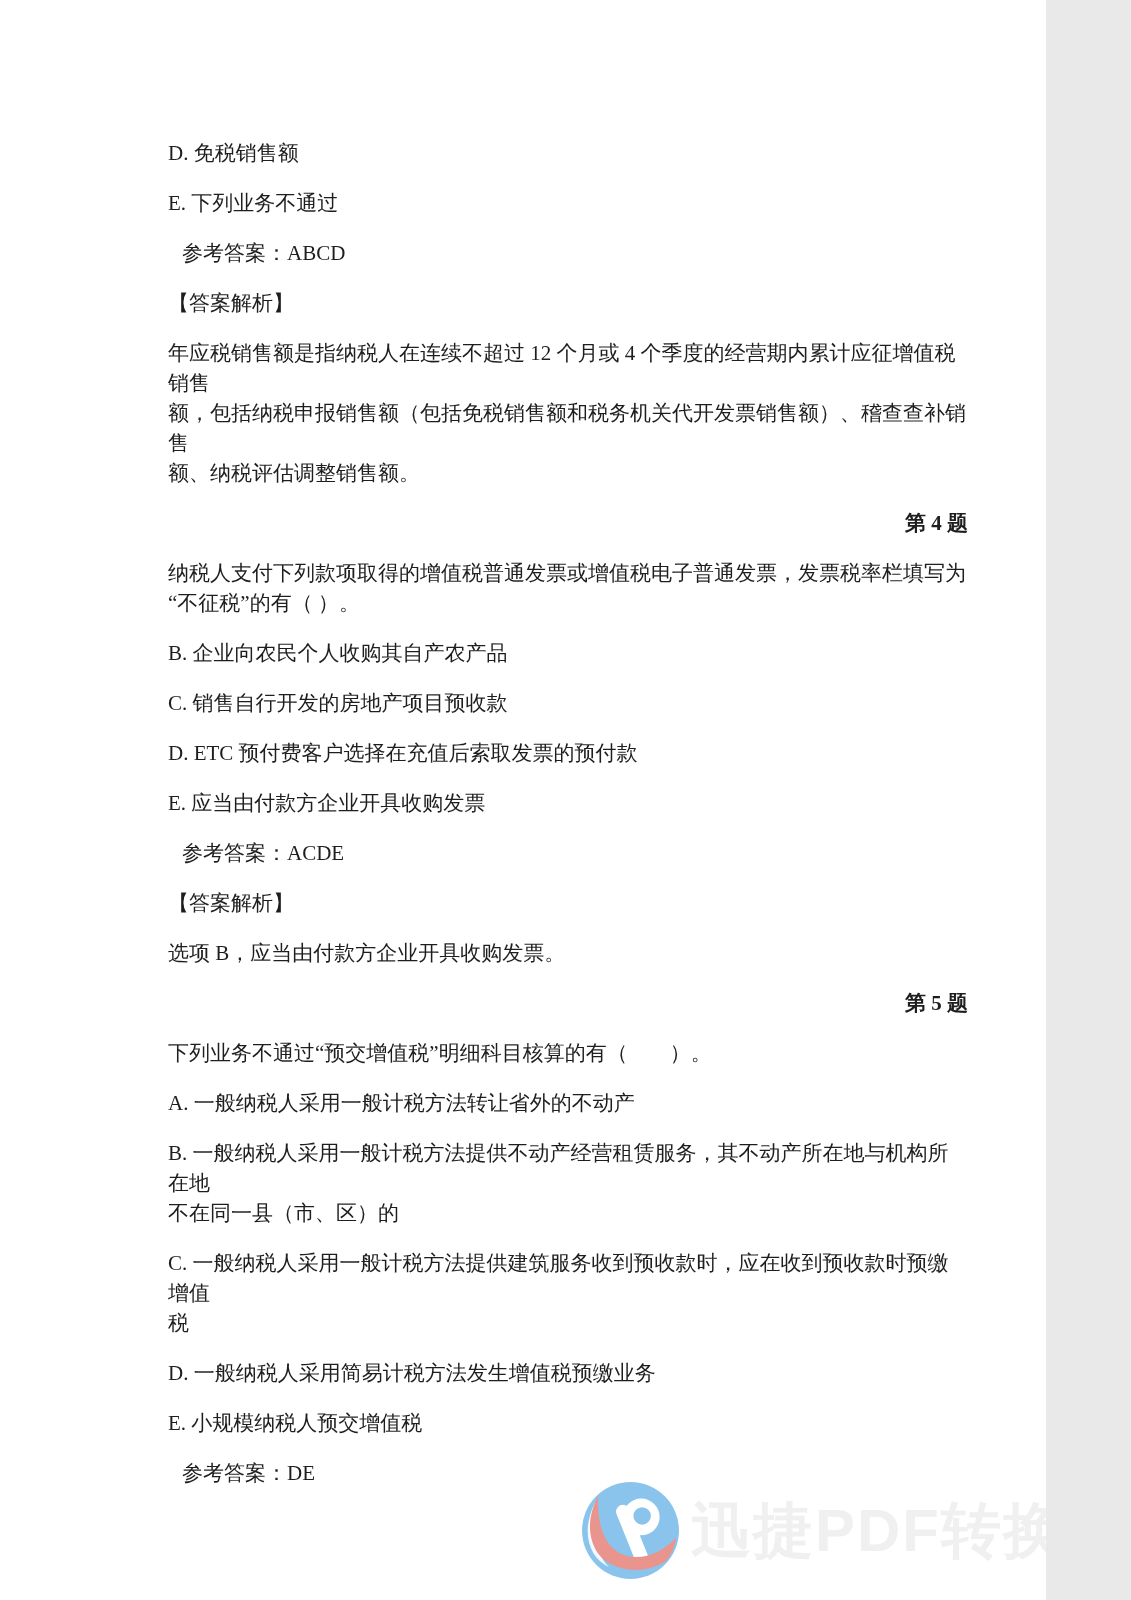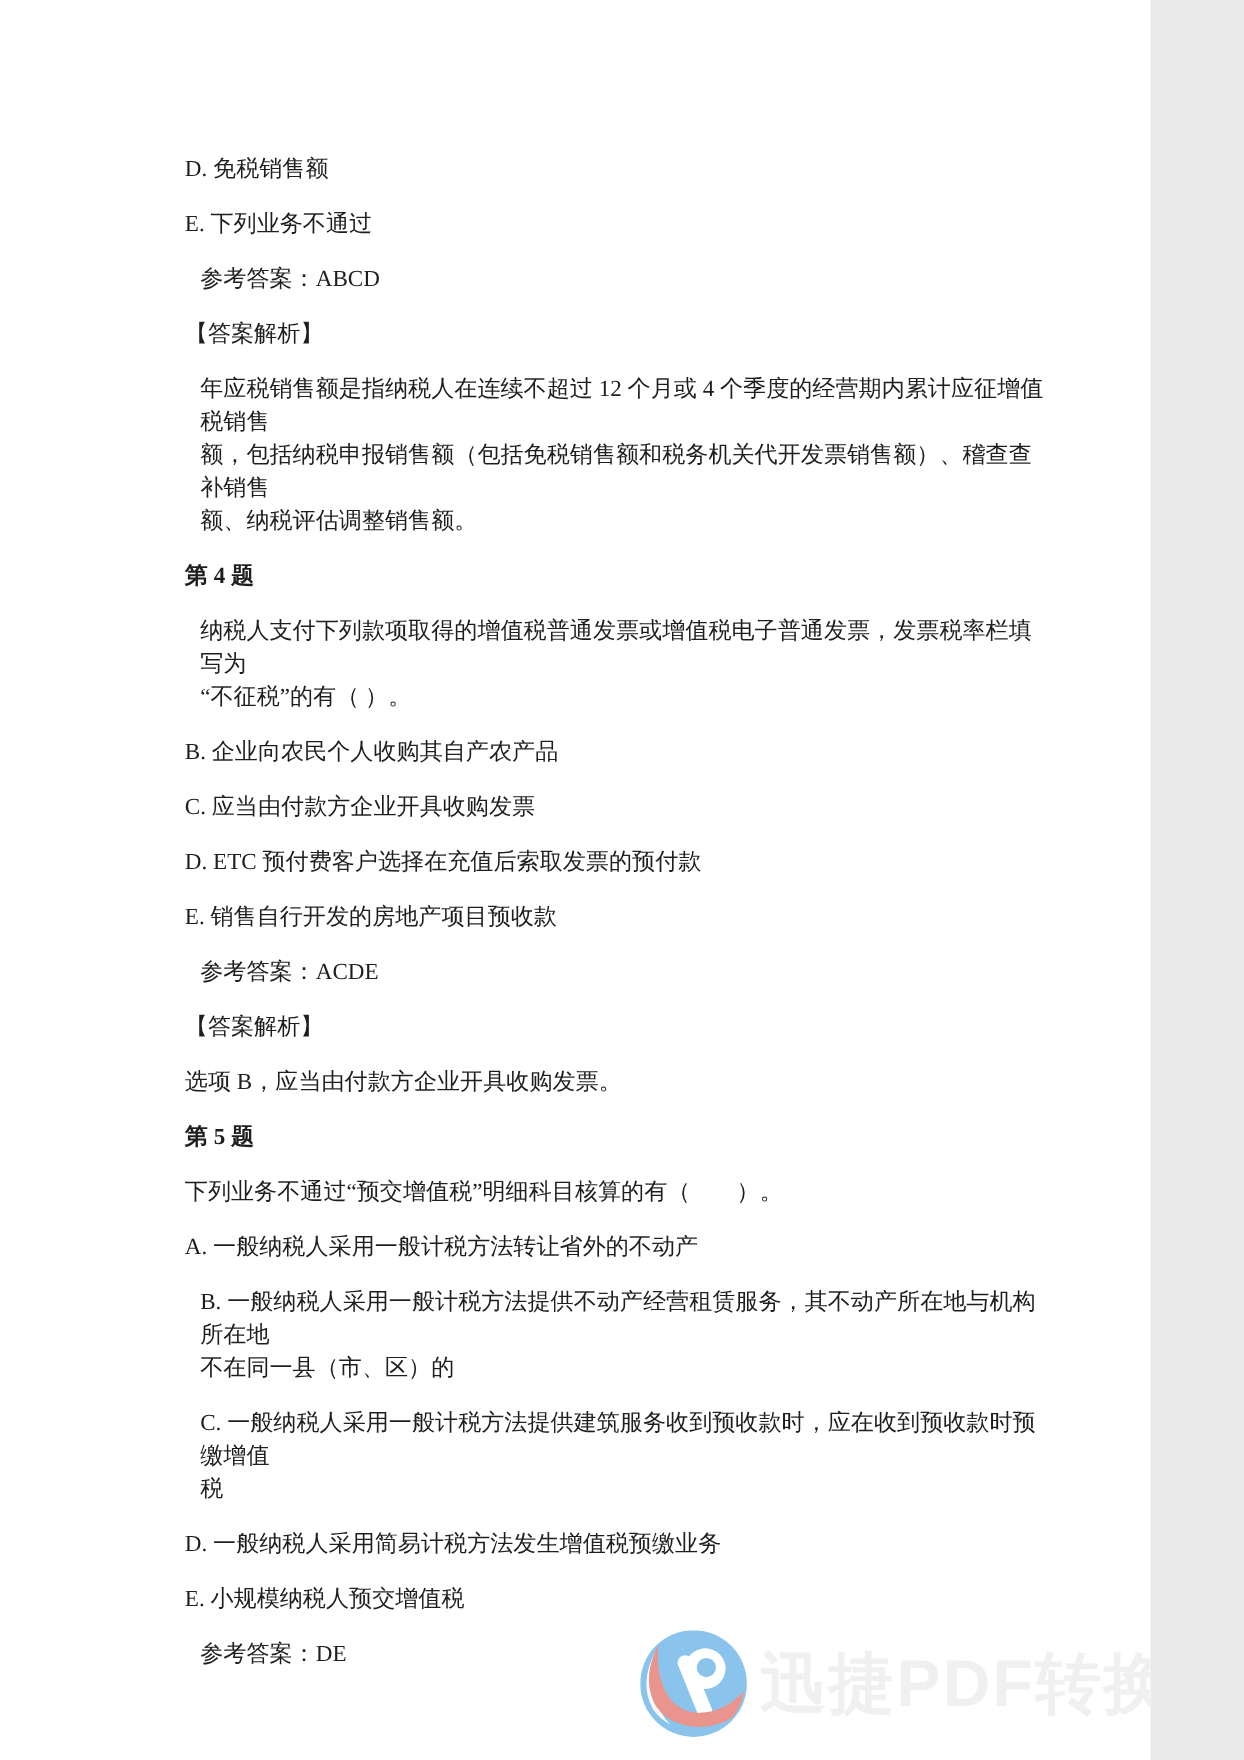--- a/index.html
+++ b/index.html
@@ -13,24 +13,24 @@
   }
   .content {
     position: absolute;
     left: 168px;
     top: 138px;
     width: 800px;
     color: #1e1e1e;
     font-size: 21px;
   }
   .line  { margin: 0 0 20px; line-height: 30px; }
-  .para  { margin: 0 14px 20px; }
+  .para  { margin: 0 0 20px; }
   .pline { line-height: 30px; }
   .answer { padding-left: 14px; }
-  .heading { font-weight: bold; margin: 8px 0 20px; line-height: 30px; }
+  .heading { font-weight: bold; margin: 8px 0 20px; line-height: 30px; text-align: right; }
   .watermark {
     position: absolute;
     left: 582px;
     top: 1482px;
     display: flex;
     align-items: center;
   }
   .wm-logo { width: 97px; height: 97px; flex: 0 0 auto; }
   .wm-text {
     margin-left: 12px;
@@ -61,23 +61,23 @@
     </div>
 
     <p class="line heading">第 4 题</p>
 
     <div class="para">
       <div class="pline">纳税人支付下列款项取得的增值税普通发票或增值税电子普通发票，发票税率栏填写为</div>
       <div class="pline">“不征税”的有（ ）。</div>
     </div>
 
     <p class="line">B. 企业向农民个人收购其自产农产品</p>
-    <p class="line">C. 应当由付款方企业开具收购发票</p>
+    <p class="line">C. 销售自行开发的房地产项目预收款</p>
     <p class="line">D. ETC 预付费客户选择在充值后索取发票的预付款</p>
-    <p class="line">E. 销售自行开发的房地产项目预收款</p>
+    <p class="line">E. 应当由付款方企业开具收购发票</p>
 
     <p class="line answer">参考答案：ACDE</p>
     <p class="line">【答案解析】</p>
     <p class="line">选项 B，应当由付款方企业开具收购发票。</p>
 
     <p class="line heading">第 5 题</p>
     <p class="line">下列业务不通过“预交增值税”明细科目核算的有（　　）。</p>
 
     <p class="line">A. 一般纳税人采用一般计税方法转让省外的不动产</p>
 

